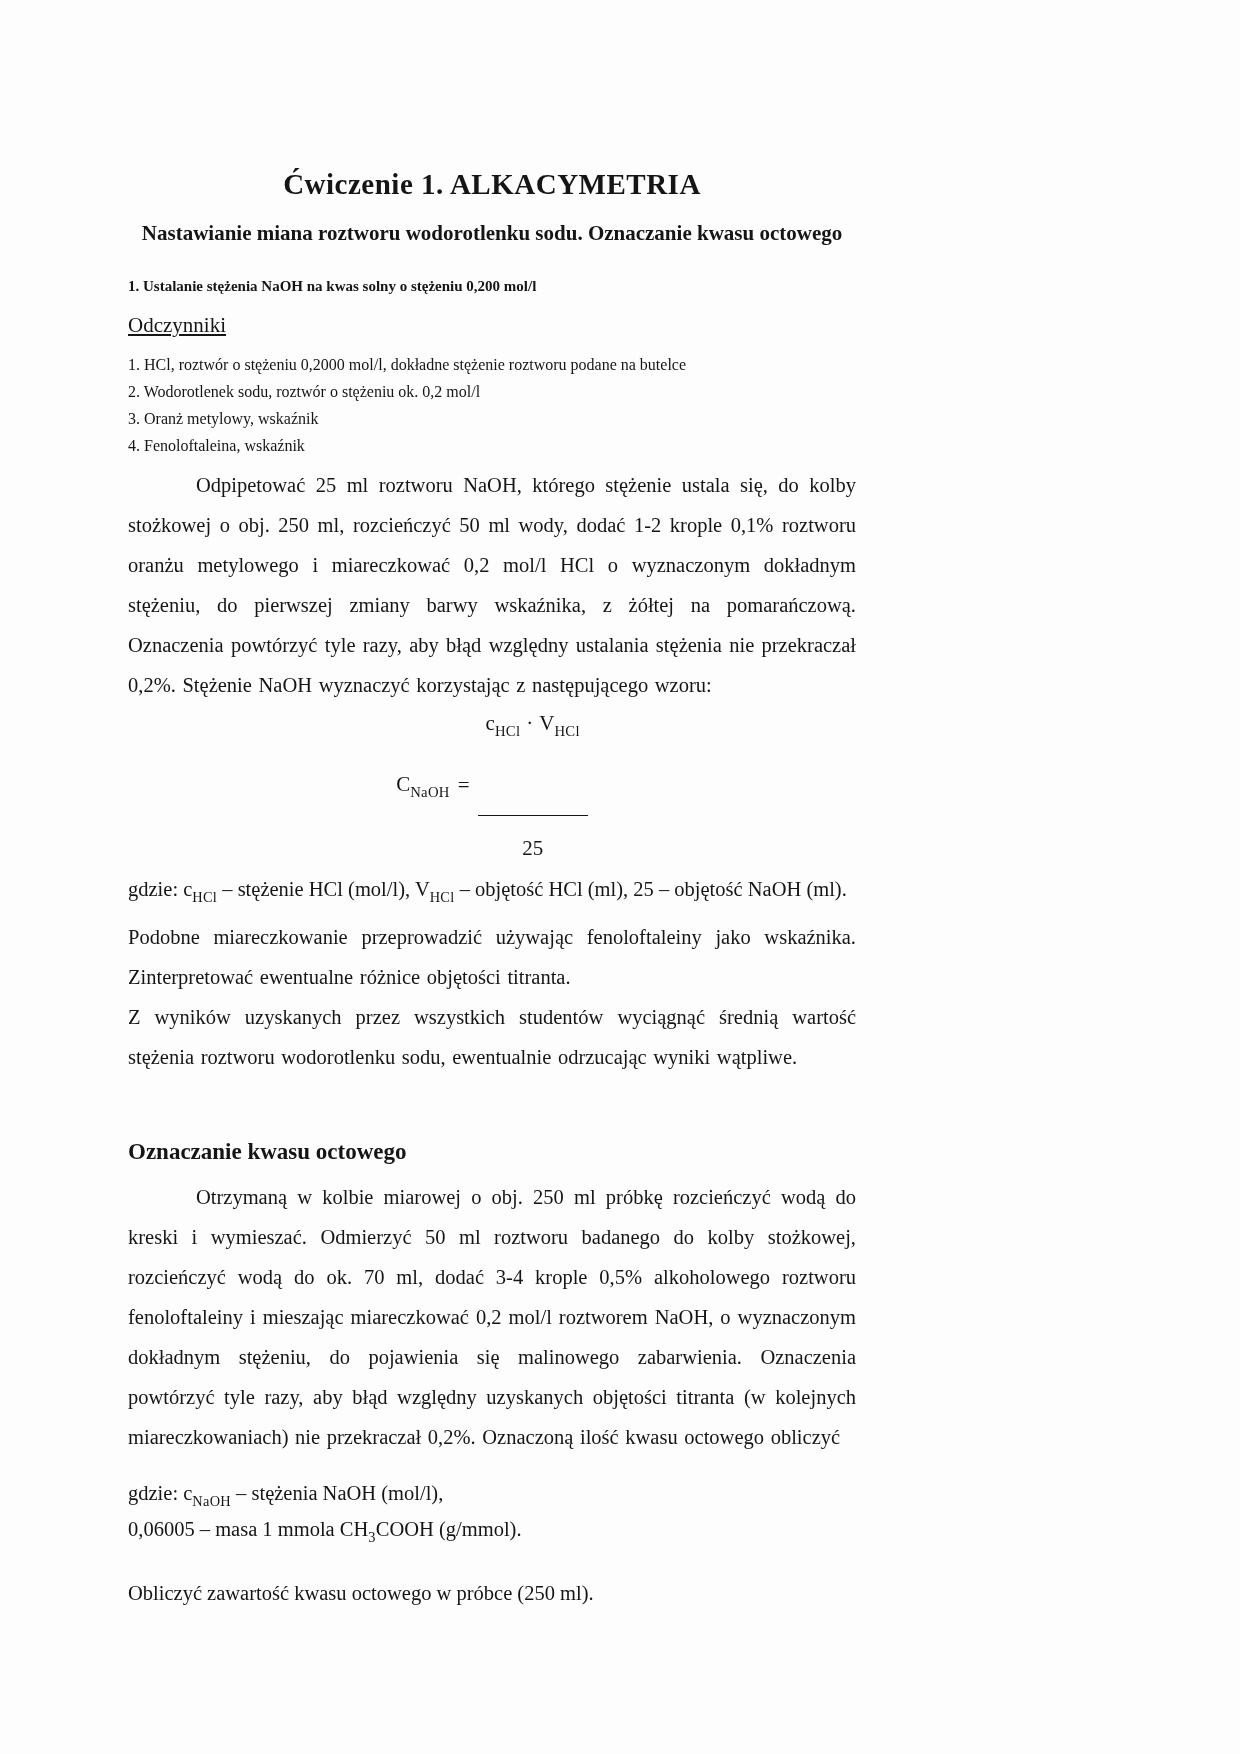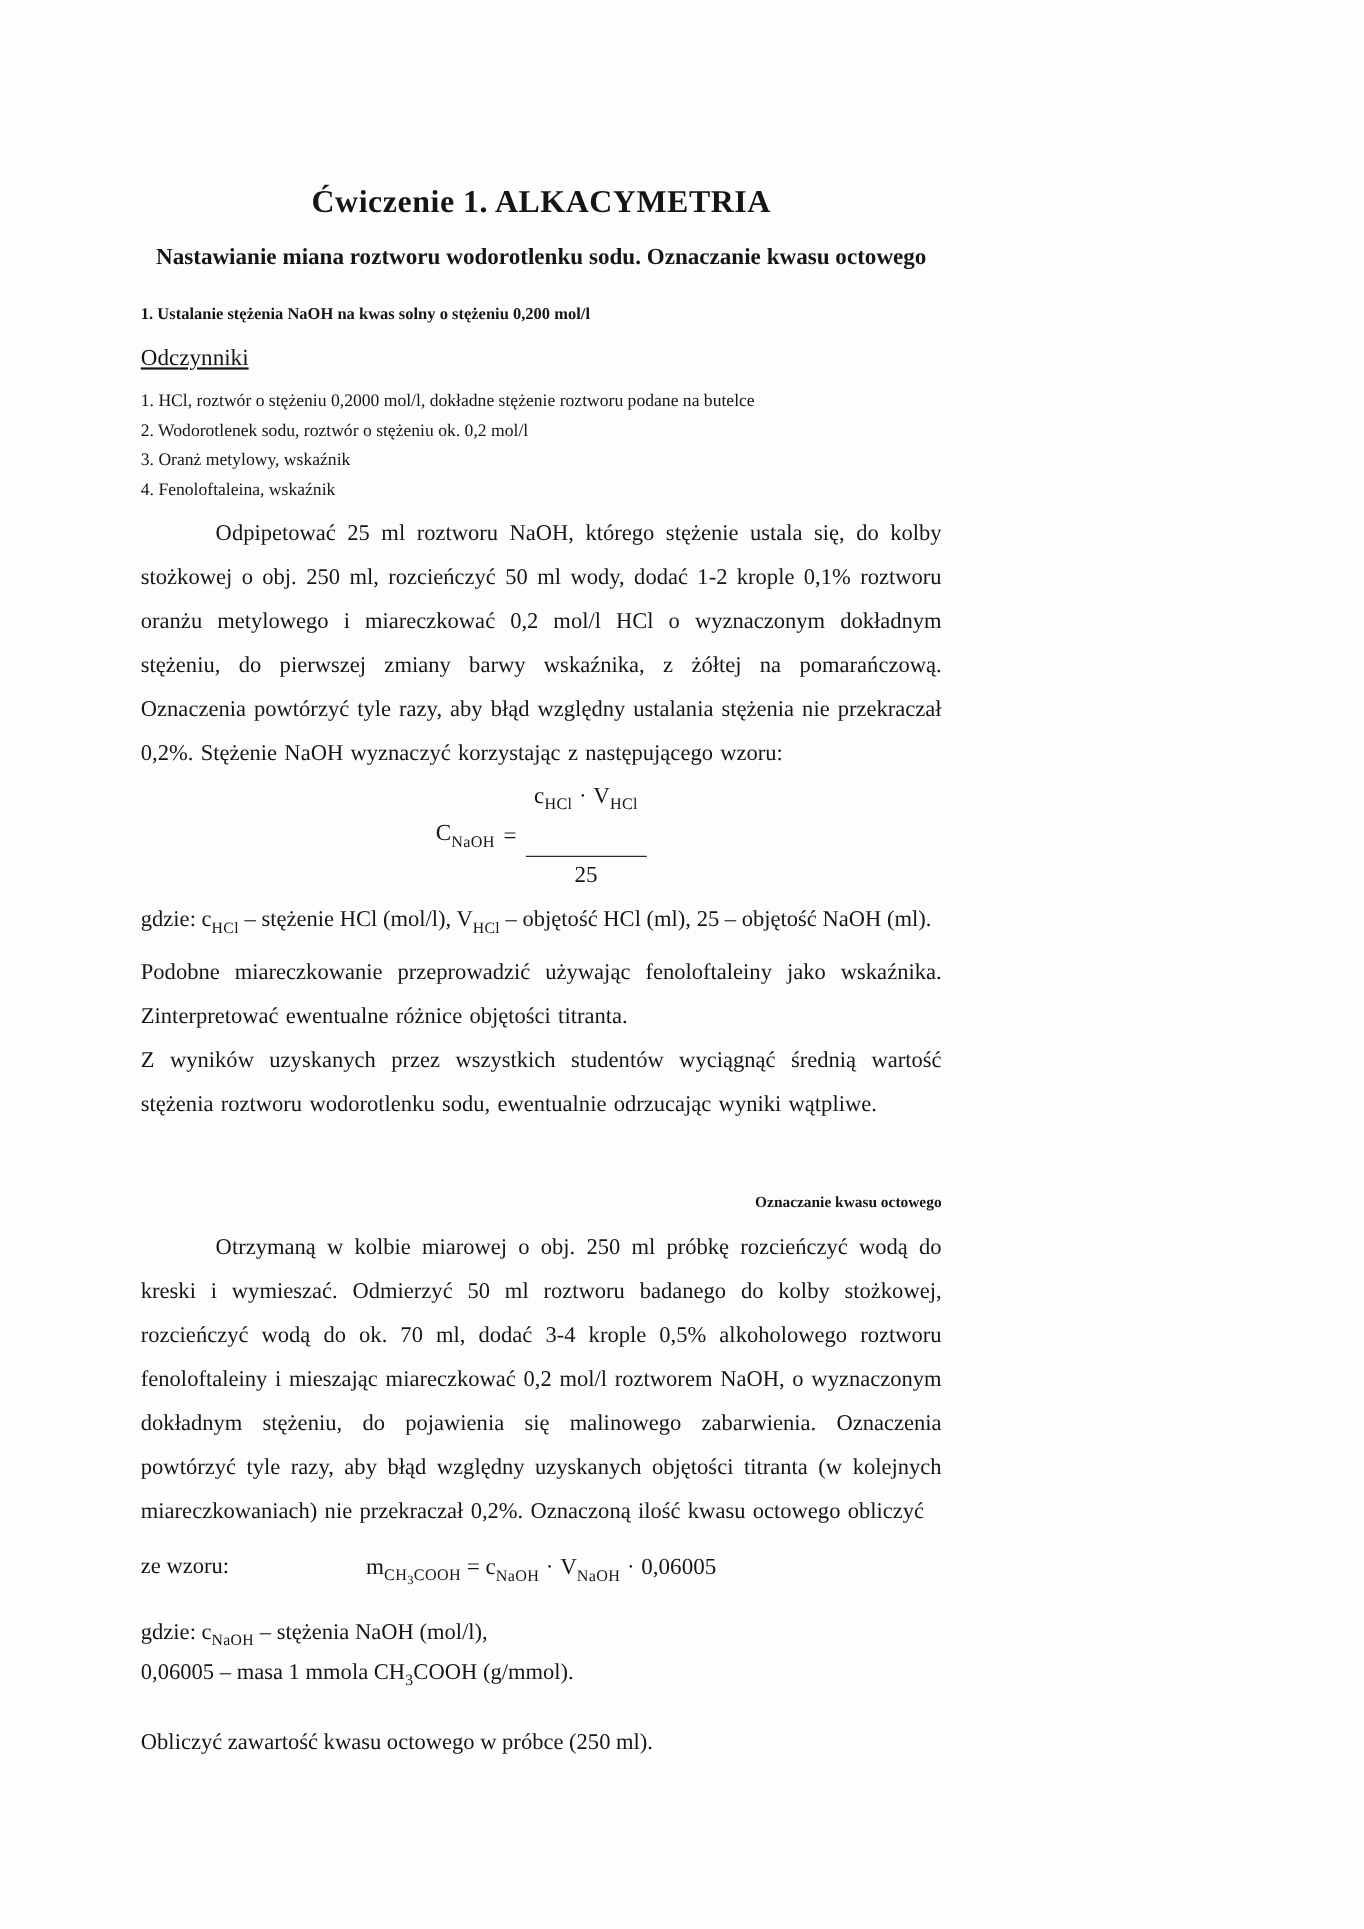--- a/index.html
+++ b/index.html
@@ -79,32 +79,33 @@
     flex-direction: column;
     text-align: center;
     vertical-align: middle;
     gap: 32px;
   }
   .frac .num {
     padding: 0 8px 5px 8px;
   }
   .frac .den {
     border-top: 1.6px solid #151515;
-    padding-top: 4px;
+    padding-top: 20px;
+    margin-top: 38px;
   }
   .dot { margin: 0 6px; }
   .legend-line {
     font-size: 20.5px;
     line-height: 40px;
     margin-top: 8px;
   }
   .sec2-heading {
-    font-size: 14px;
+    font-size: 23px;
     font-weight: bold;
-    text-align: right;
+    text-align: left;
     margin-top: 62px;
   }
   .p2 { margin-top: 12px; }
   .ze-wzoru-row {
     position: relative;
     font-size: 20.5px;
     height: 48px;
     line-height: 48px;
     margin-top: 6px;
   }
@@ -158,24 +159,20 @@
 
   <div class="legend-line"><span>gdzie: c</span><span class="sb">HCl</span><span> – stężenie HCl (mol/l), V</span><span class="sb">HCl</span><span> – objętość HCl (ml), 25 – objętość NaOH (ml).</span></div>
 
   <div class="para">Podobne miareczkowanie przeprowadzić używając fenoloftaleiny jako wskaźnika. Zinterpretować ewentualne różnice objętości titranta.</div>
   <div class="para">Z wyników uzyskanych przez wszystkich studentów wyciągnąć średnią wartość stężenia roztworu wodorotlenku sodu, ewentualnie odrzucając wyniki wątpliwe.</div>
 
   <div class="sec2-heading">Oznaczanie kwasu octowego</div>
 
   <div class="para indent p2">Otrzymaną w kolbie miarowej o obj. 250 ml próbkę rozcieńczyć wodą do kreski i wymieszać. Odmierzyć 50 ml roztworu badanego do kolby stożkowej, rozcieńczyć wodą do ok. 70 ml, dodać 3-4 krople 0,5% alkoholowego roztworu fenoloftaleiny i mieszając miareczkować 0,2 mol/l roztworem NaOH, o wyznaczonym dokładnym stężeniu, do pojawienia się malinowego zabarwienia. Oznaczenia powtórzyć tyle razy, aby błąd względny uzyskanych objętości titranta (w kolejnych miareczkowaniach) nie przekraczał 0,2%. Oznaczoną ilość kwasu octowego obliczyć</div>
 
-  <div class="ze-wzoru-row">
-    <span class="ze-wzoru-label">ze wzoru:</span>
-    <span class="inline-formula"><span>m</span><span class="sb"><span>CH</span><span class="sb2">3</span><span>COOH</span></span>&nbsp;<span>=</span>&nbsp;<span>c</span><span class="sb">NaOH</span><span class="dot">·</span><span>V</span><span class="sb">NaOH</span><span class="dot">·</span><span>0,06005</span></span>
-  </div>
 
   <div class="legend2">
     <div><span>gdzie: c</span><span class="sb">NaOH</span><span> – stężenia NaOH (mol/l),</span></div>
     <div><span>0,06005 – masa 1 mmola CH</span><span class="sb">3</span><span>COOH (g/mmol).</span></div>
   </div>
 
   <div class="final-line">Obliczyć zawartość kwasu octowego w próbce (250 ml).</div>
 
 </div>
 

